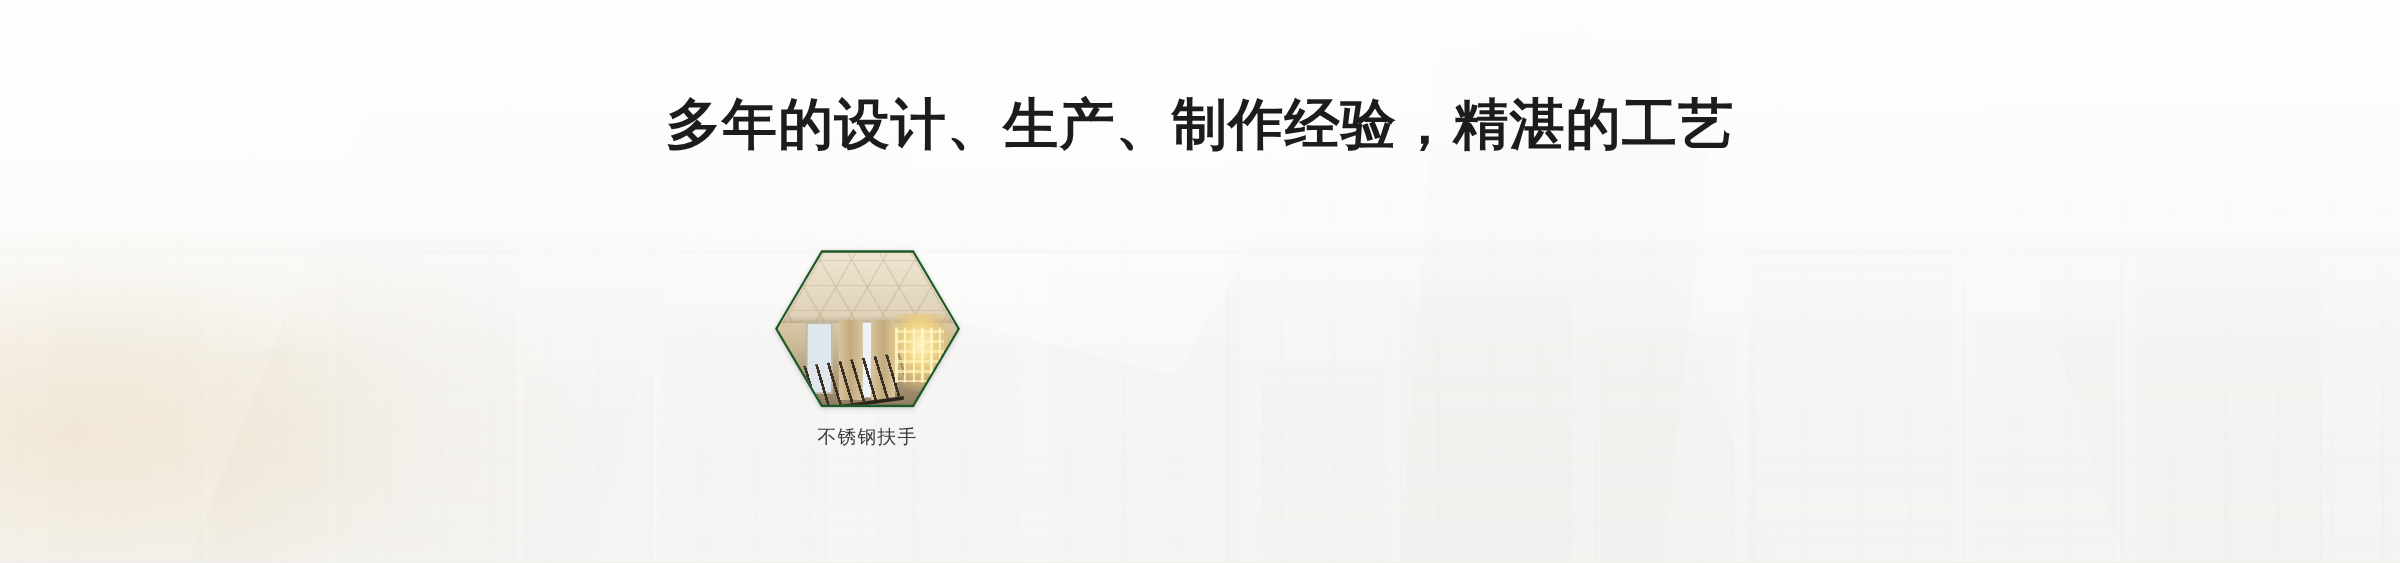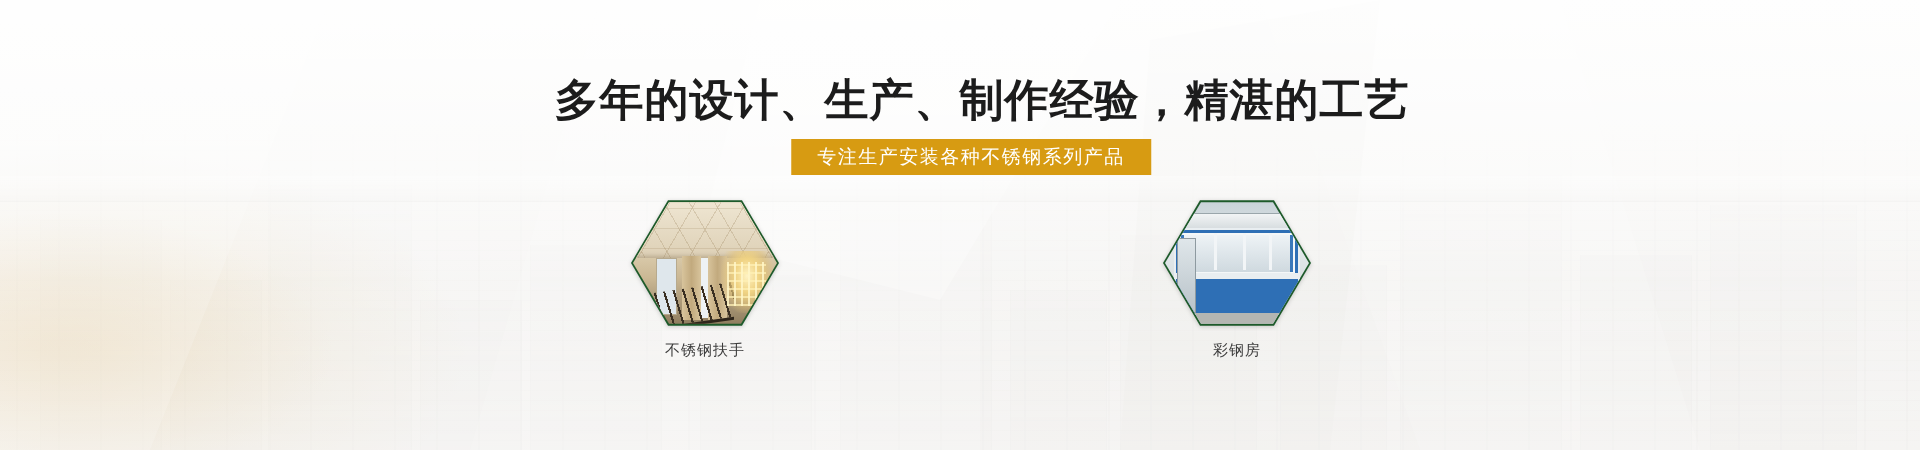--- a/index.html
+++ b/index.html
@@ -48,21 +48,21 @@
     border-top:1px solid rgba(255,255,255,.7);
     border-bottom:1px solid rgba(198,196,192,.45);
     opacity:.55;
   }
   .veil{
     position:absolute;inset:0;
     background:linear-gradient(180deg,rgba(255,255,255,.78) 0%,rgba(255,255,255,.55) 38%,rgba(255,255,255,.30) 62%,rgba(255,255,255,.42) 100%);
   }
 
   
-  .content{position:absolute;inset:0;margin-left:22px;}
+  .content{position:absolute;inset:0;}
   .headline{
     position:absolute;top:73px;left:0;width:1920px;text-align:center;
     font-size:44px;line-height:54px;font-weight:700;color:#1c1c1c;
     letter-spacing:1px;white-space:nowrap;
   }
   .badge{
     position:absolute;top:139px;left:50%;transform:translateX(-50%);
     background:#d79b12;color:#ffffff;
     font-size:19px;line-height:30px;font-weight:400;
     padding:3px 26px;letter-spacing:1.5px;white-space:nowrap;
@@ -205,21 +205,20 @@
     <polygon points="1150,40 1380,0 1330,450 1120,450" fill="#d8d4cc" opacity="0.12"></polygon>
   </svg>
 
   <div class="rail"></div>
   <div class="veil"></div>
 
   <div class="content">
 
     <div class="headline">多年的设计、生产、制作经验，精湛的工艺</div>
 
-    <div class="badge">专注生产安装各种不锈钢系列产品</div>
 
     <div class="cards">
 
       <div class="card">
         <div class="hexwrap">
           <div class="hexborder"></div>
           <div class="hexinner">
             <div class="scene s1">
               <div class="ceil"></div>
                 <div class="hexpat"></div>
@@ -228,37 +227,18 @@
               <div class="curtL"></div>
                 <div class="curtR"></div>
               <div class="rail2"></div>
                 <div class="chand"></div>
             </div>
           </div>
         </div>
         <div class="cardlabel">不锈钢扶手</div>
       </div>
 
-      <div class="card">
-        <div class="hexwrap">
-          <div class="hexborder"></div>
-          <div class="hexinner">
-            <div class="scene s2">
-              <div class="roof"></div>
-              <div class="body"></div>
-              <div class="wins"></div>
-              <div class="mull" style="left:34%"></div>
-              <div class="mull" style="left:54%"></div>
-              <div class="mull" style="left:72%"></div>
-              <div class="band"></div>
-              <div class="door"></div>
-              <div class="ground"></div>
-            </div>
-          </div>
-        </div>
-        <div class="cardlabel">彩钢房</div>
-      </div>
 
 
 
     </div>
   </div>
 </div>
 
 </body></html>

